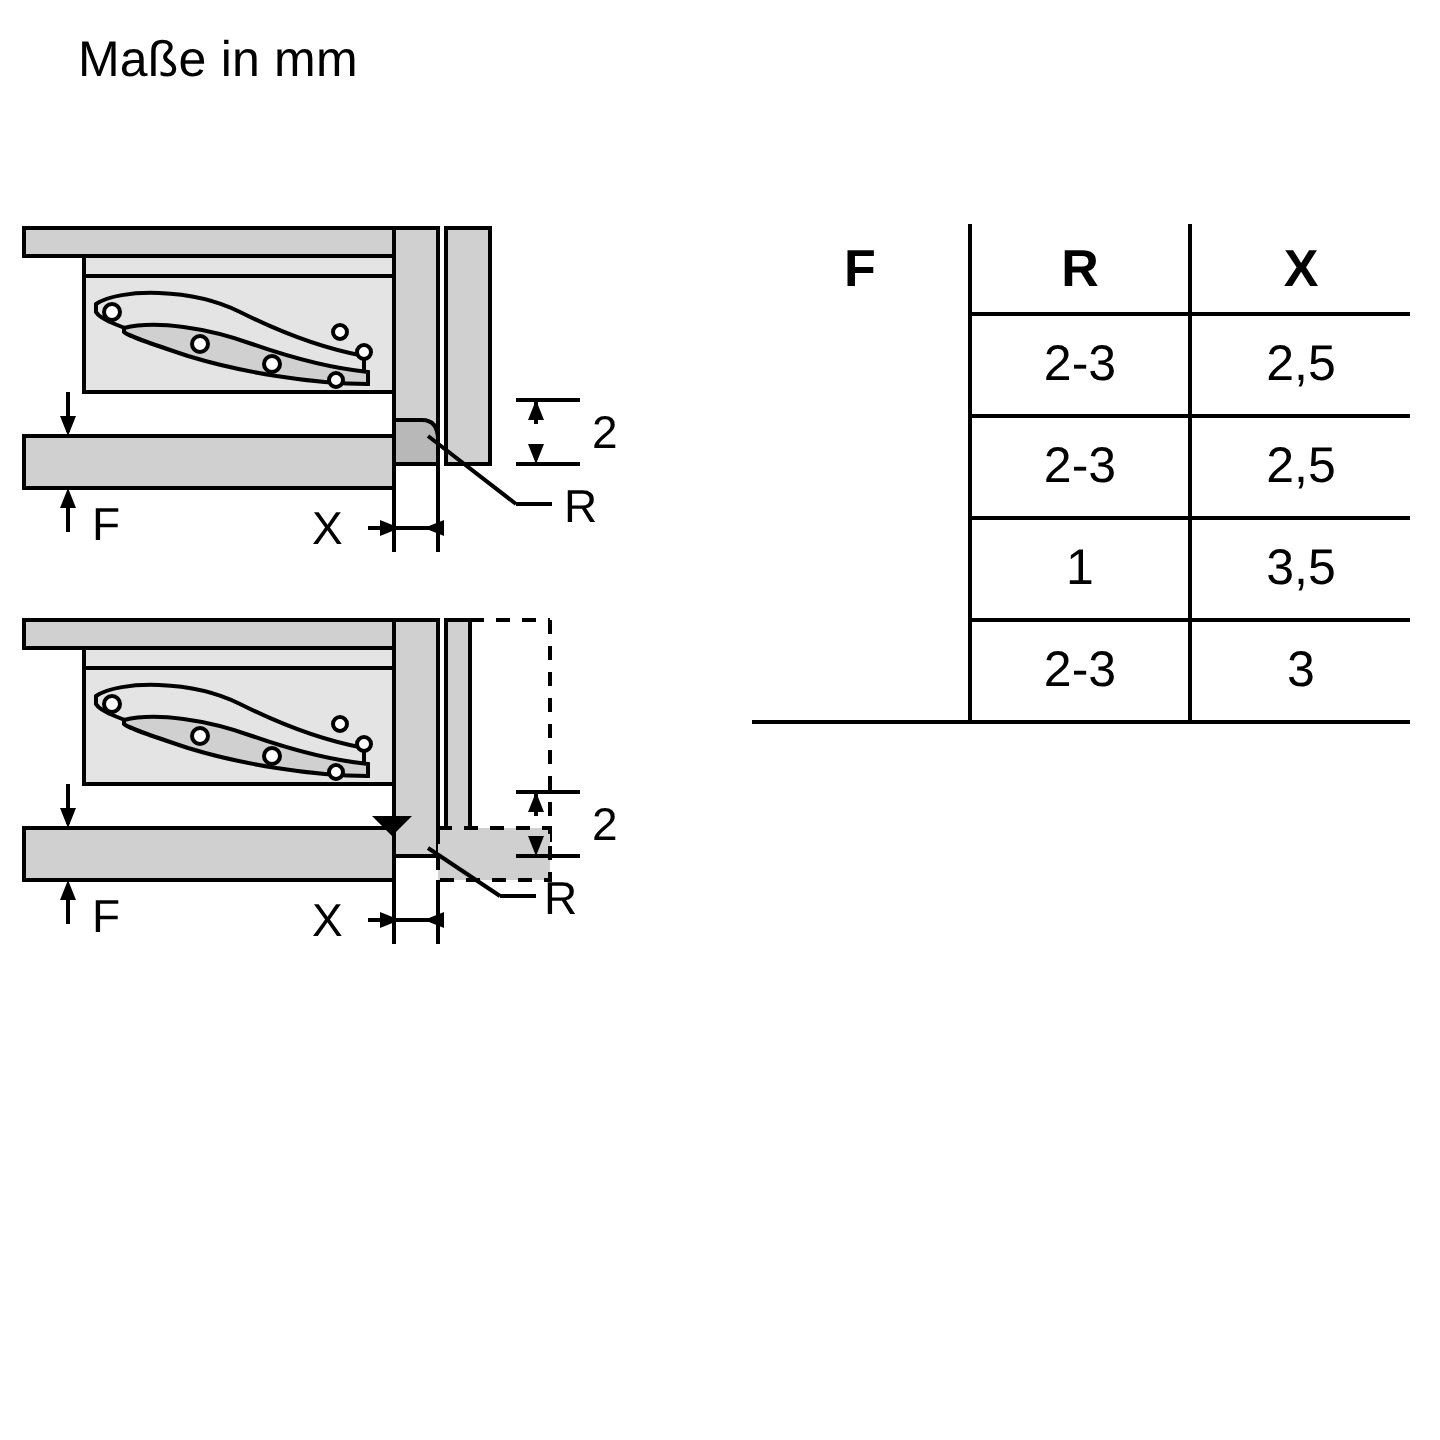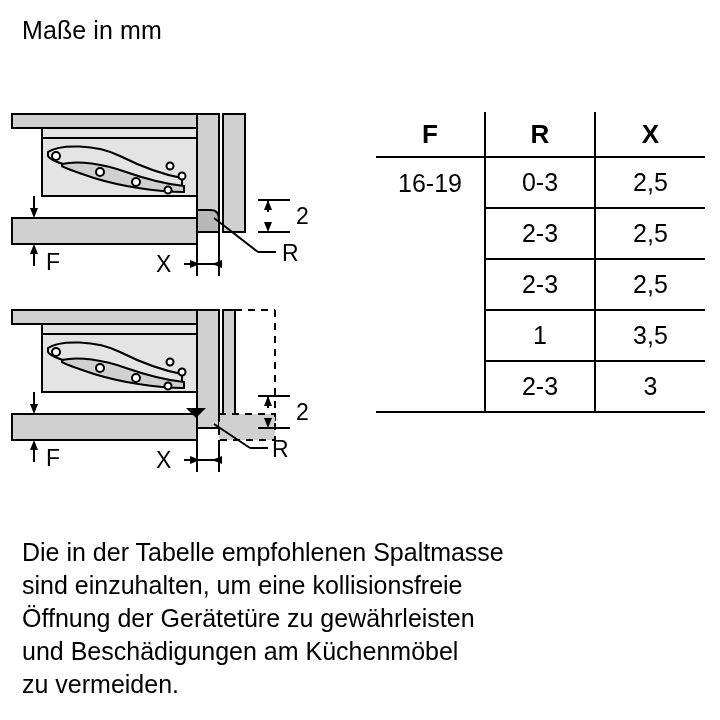--- a/index.html
+++ b/index.html
@@ -16,21 +16,21 @@
     position: relative;
   }
   .page {
     position: absolute;
     inset: 0;
   }
 
   
   .heading-block {
     position: absolute;
-    left: 22px;
+    left: 39px;
     top: 14px;
     width: 660px;
   }
   .heading-line {
     font-size: 25px;
     line-height: 33px;
     letter-spacing: 0.1px;
     white-space: nowrap;
   }
 
@@ -208,25 +208,20 @@
   <div class="table-wrap">
     <table class="spec">
       <thead>
         <tr>
           <th class="c1">F</th>
           <th class="c2">R</th>
           <th class="c3">X</th>
         </tr>
       </thead>
       <tbody>
-        <tr class="rule-full">
-          <td class="c1">16-19</td>
-          <td class="c2">0-3</td>
-          <td class="c3">2,5</td>
-        </tr>
         <tr class="rule-partial">
           <td class="c1"></td>
           <td class="c2">2-3</td>
           <td class="c3">2,5</td>
         </tr>
         <tr class="rule-partial">
           <td class="c1"></td>
           <td class="c2">2-3</td>
           <td class="c3">2,5</td>
         </tr>
@@ -237,21 +232,14 @@
         </tr>
         <tr class="rule-partial last">
           <td class="c1"></td>
           <td class="c2">2-3</td>
           <td class="c3">3</td>
         </tr>
       </tbody>
     </table>
   </div>
 
-  <div class="footer-block">
-    <div class="footer-line">Die in der Tabelle empfohlenen Spaltmasse</div>
-    <div class="footer-line">sind einzuhalten, um eine kollisionsfreie</div>
-    <div class="footer-line">Öffnung der Gerätetüre zu gewährleisten</div>
-    <div class="footer-line">und Beschädigungen am Küchenmöbel</div>
-    <div class="footer-line">zu vermeiden.</div>
-  </div>
 
 </div>
 
 </body></html>

